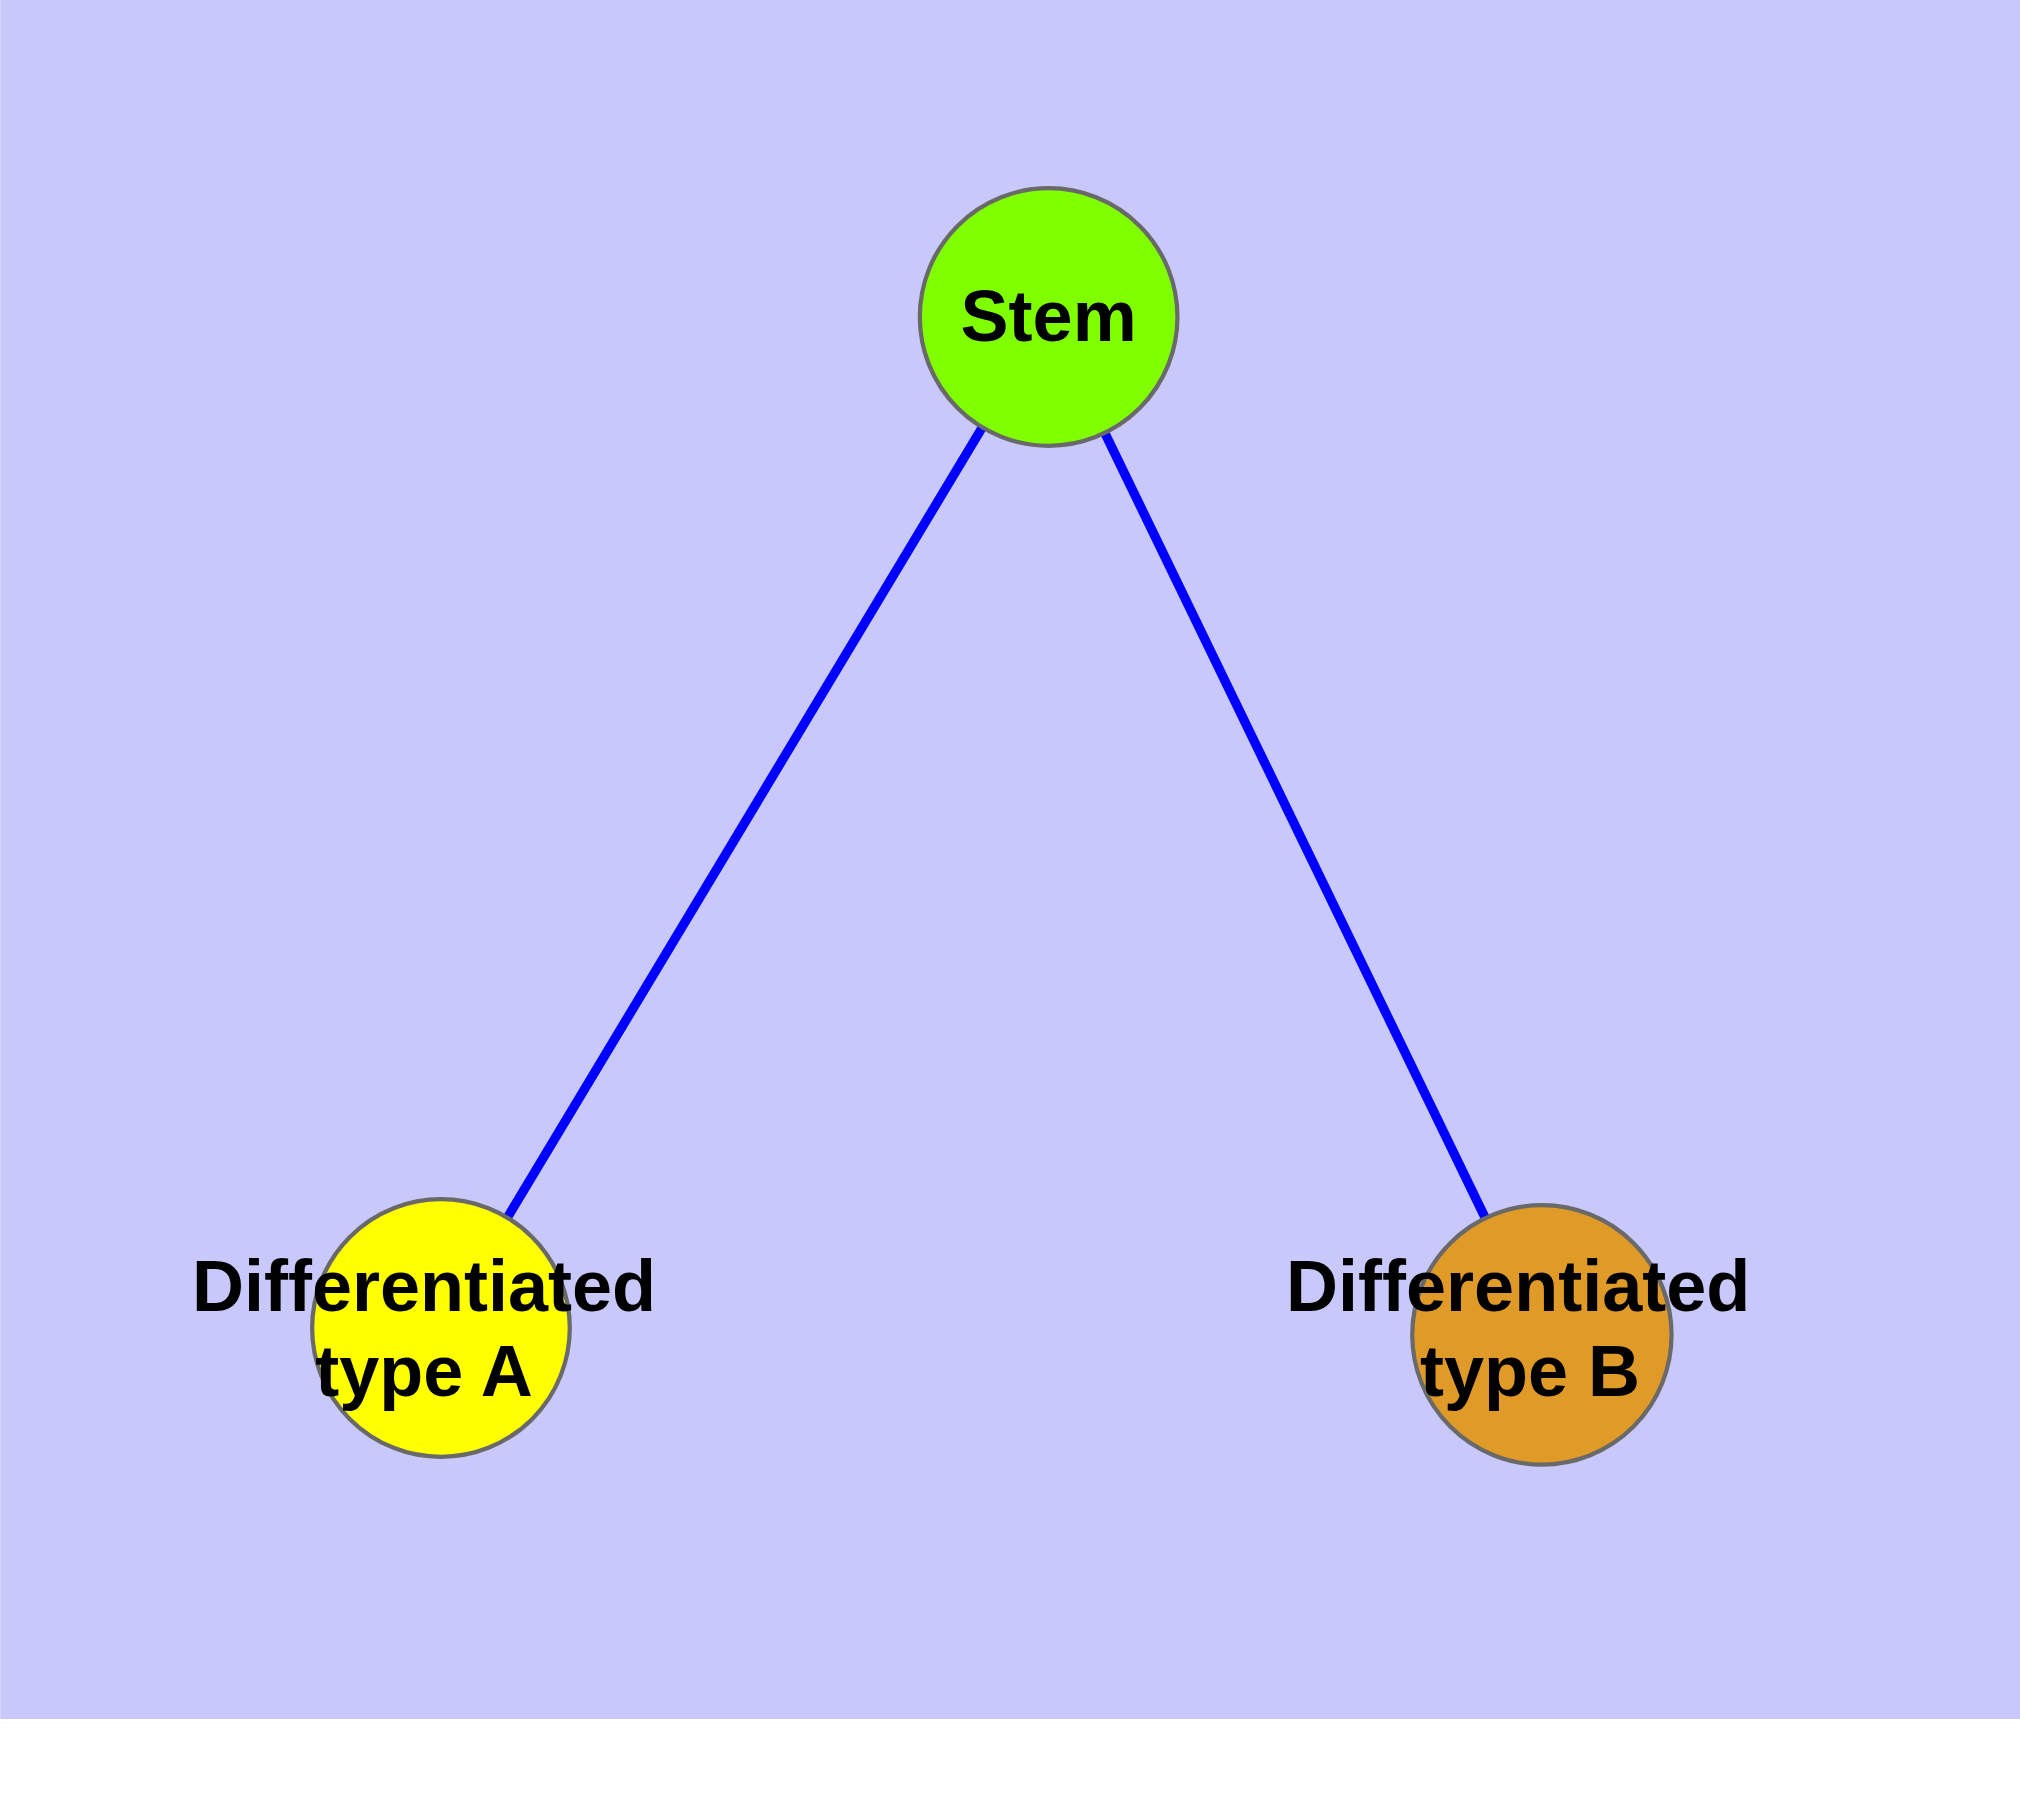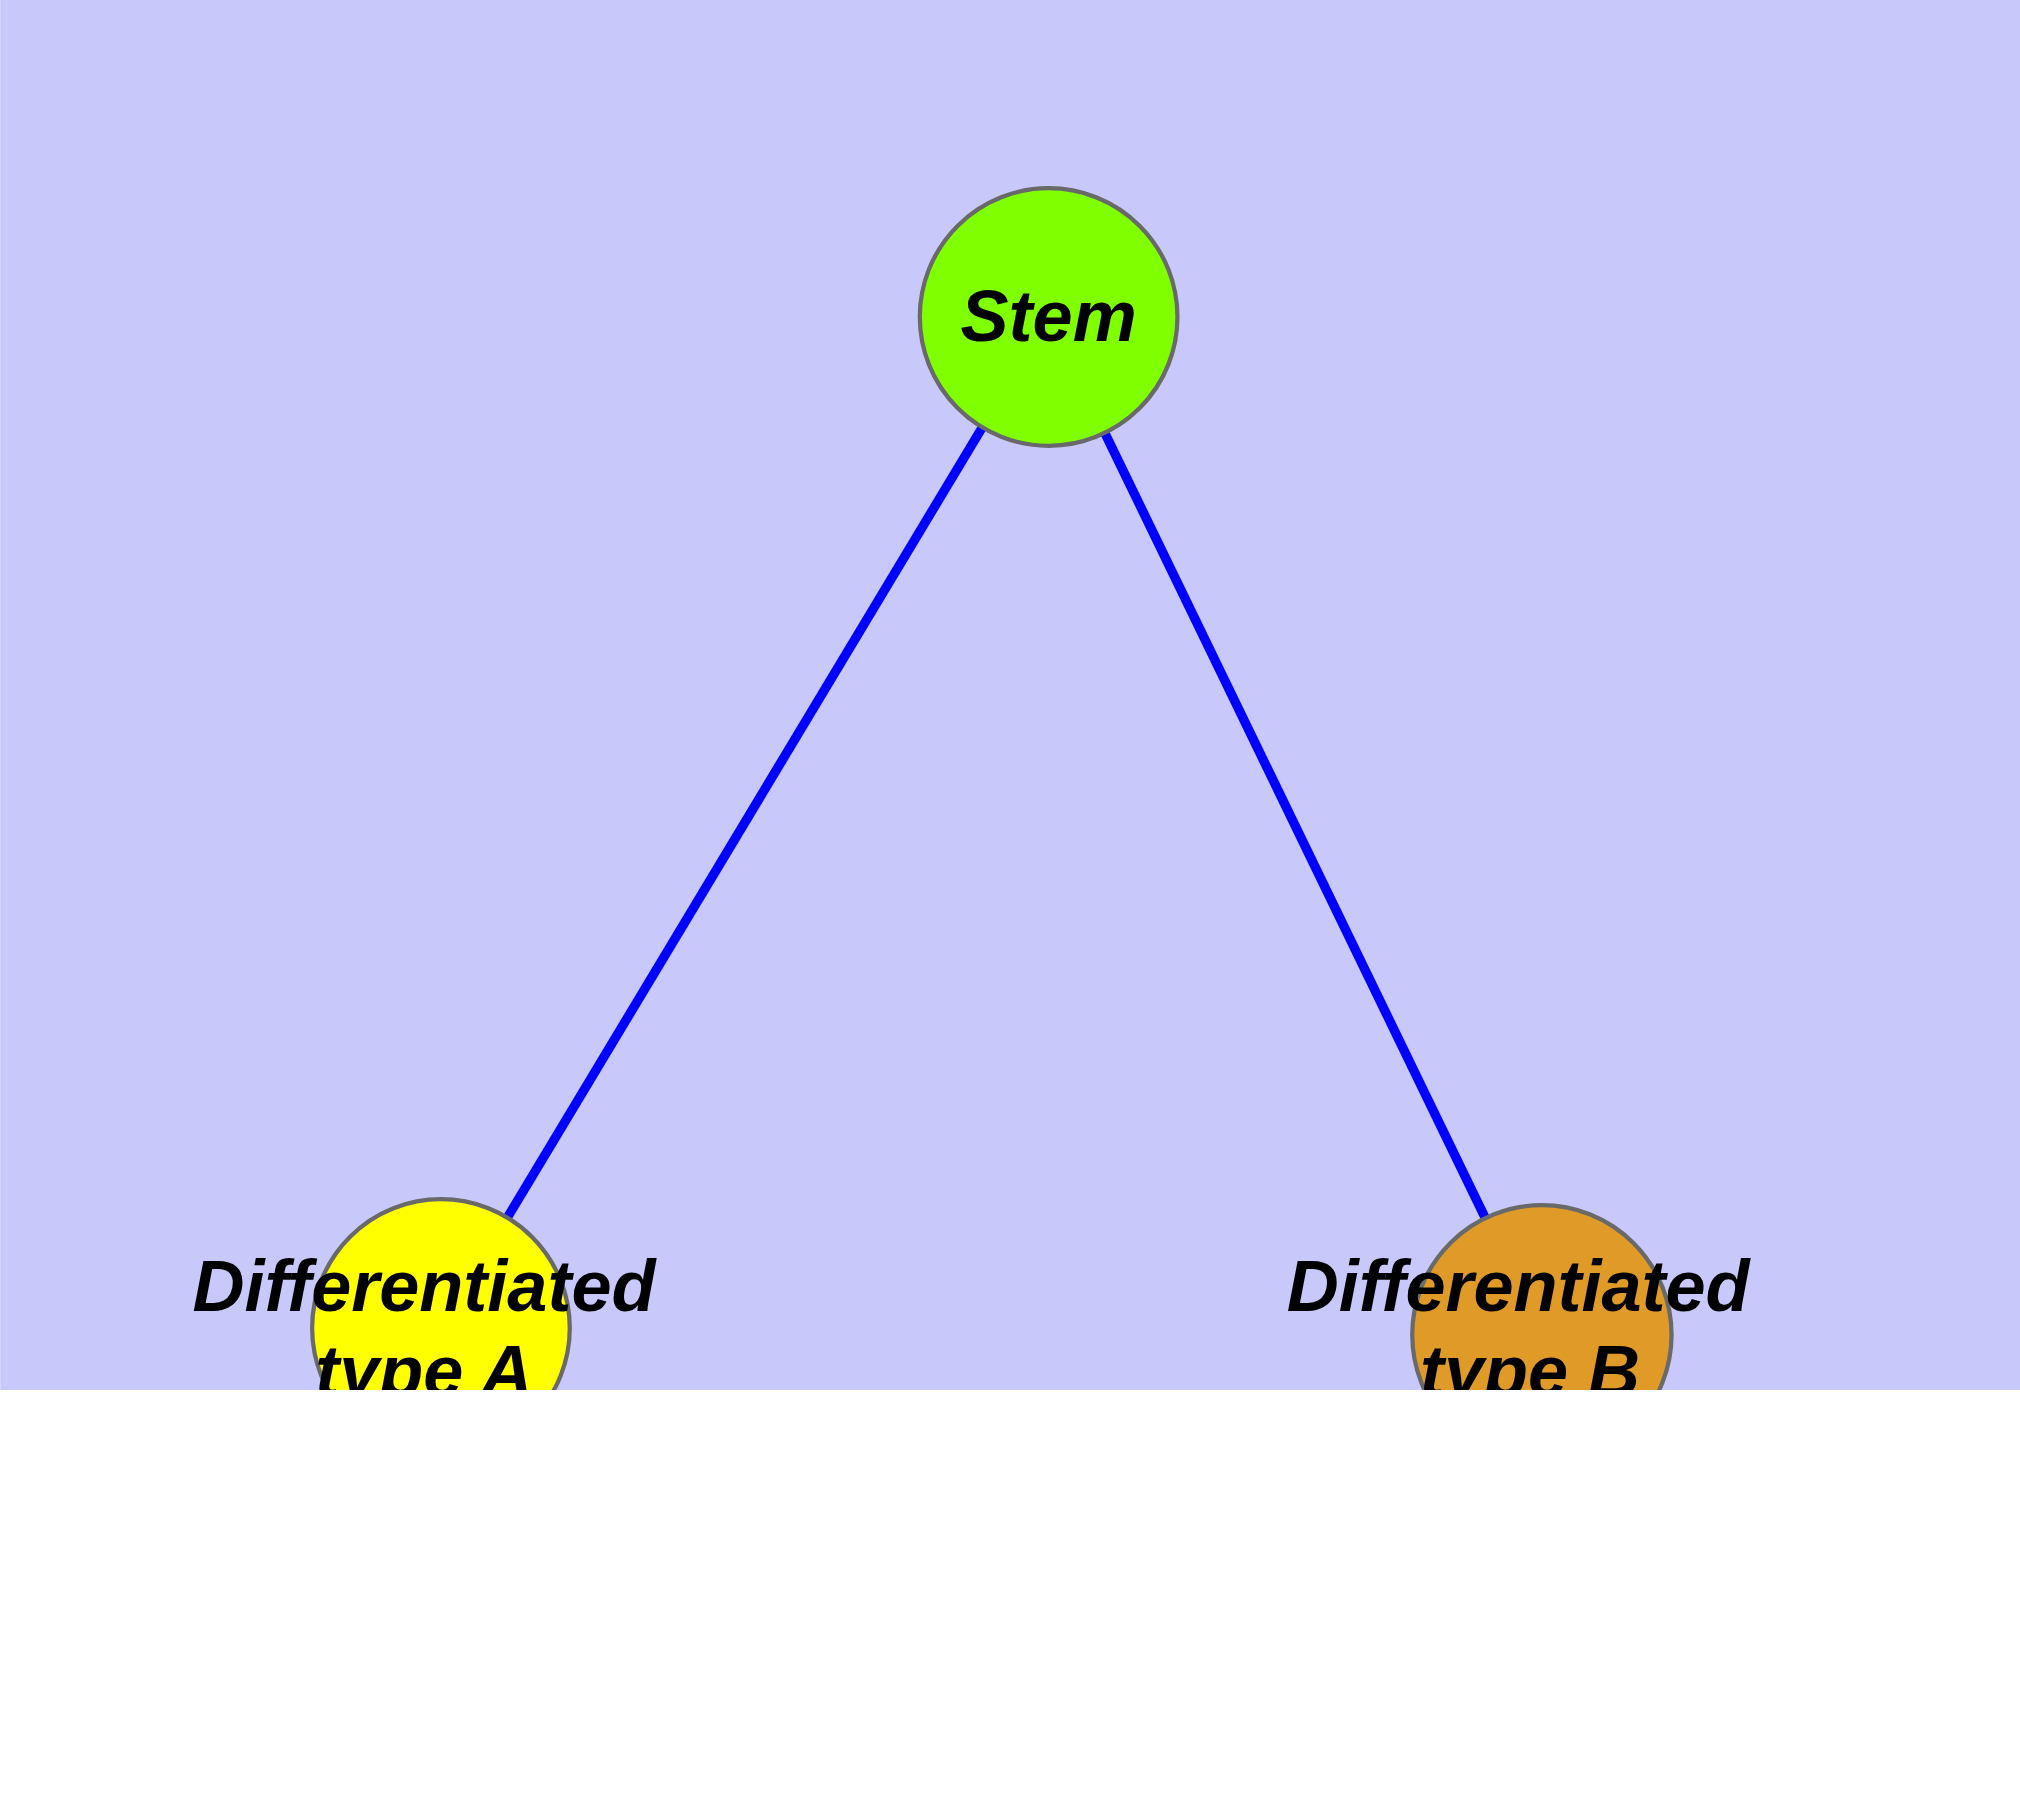--- a/index.html
+++ b/index.html
@@ -26,21 +26,21 @@
     font-family: "Liberation Sans", sans-serif;
     font-weight: bold;
     fill: #000000;
     text-anchor: middle;
     dominant-baseline: alphabetic;
   }
 </style>
 </head>
 <body>
 
-<div id="canvas" style="width: 2021px; height: 1390px; font-style: italic;">
+<div id="canvas" style="width: 2021px; height: 1719px;">
   <svg id="graph-svg" viewBox="0 0 2384 2138" xmlns="http://www.w3.org/2000/svg">
 
     <rect id="bg-rect" x="0" y="0" width="2384" height="2138" fill="#c8c8fa"></rect>
 
     <g id="edges-layer">
       <line id="edge-stem-diff-a" x1="1237" y1="374" x2="520" y2="1567" stroke="#0000ff" stroke-width="11" stroke-linecap="butt"></line>
       <line id="edge-stem-diff-b" x1="1237" y1="374" x2="1819" y2="1575" stroke="#0000ff" stroke-width="11" stroke-linecap="butt"></line>
     </g>
 
     <g id="nodes-layer">

